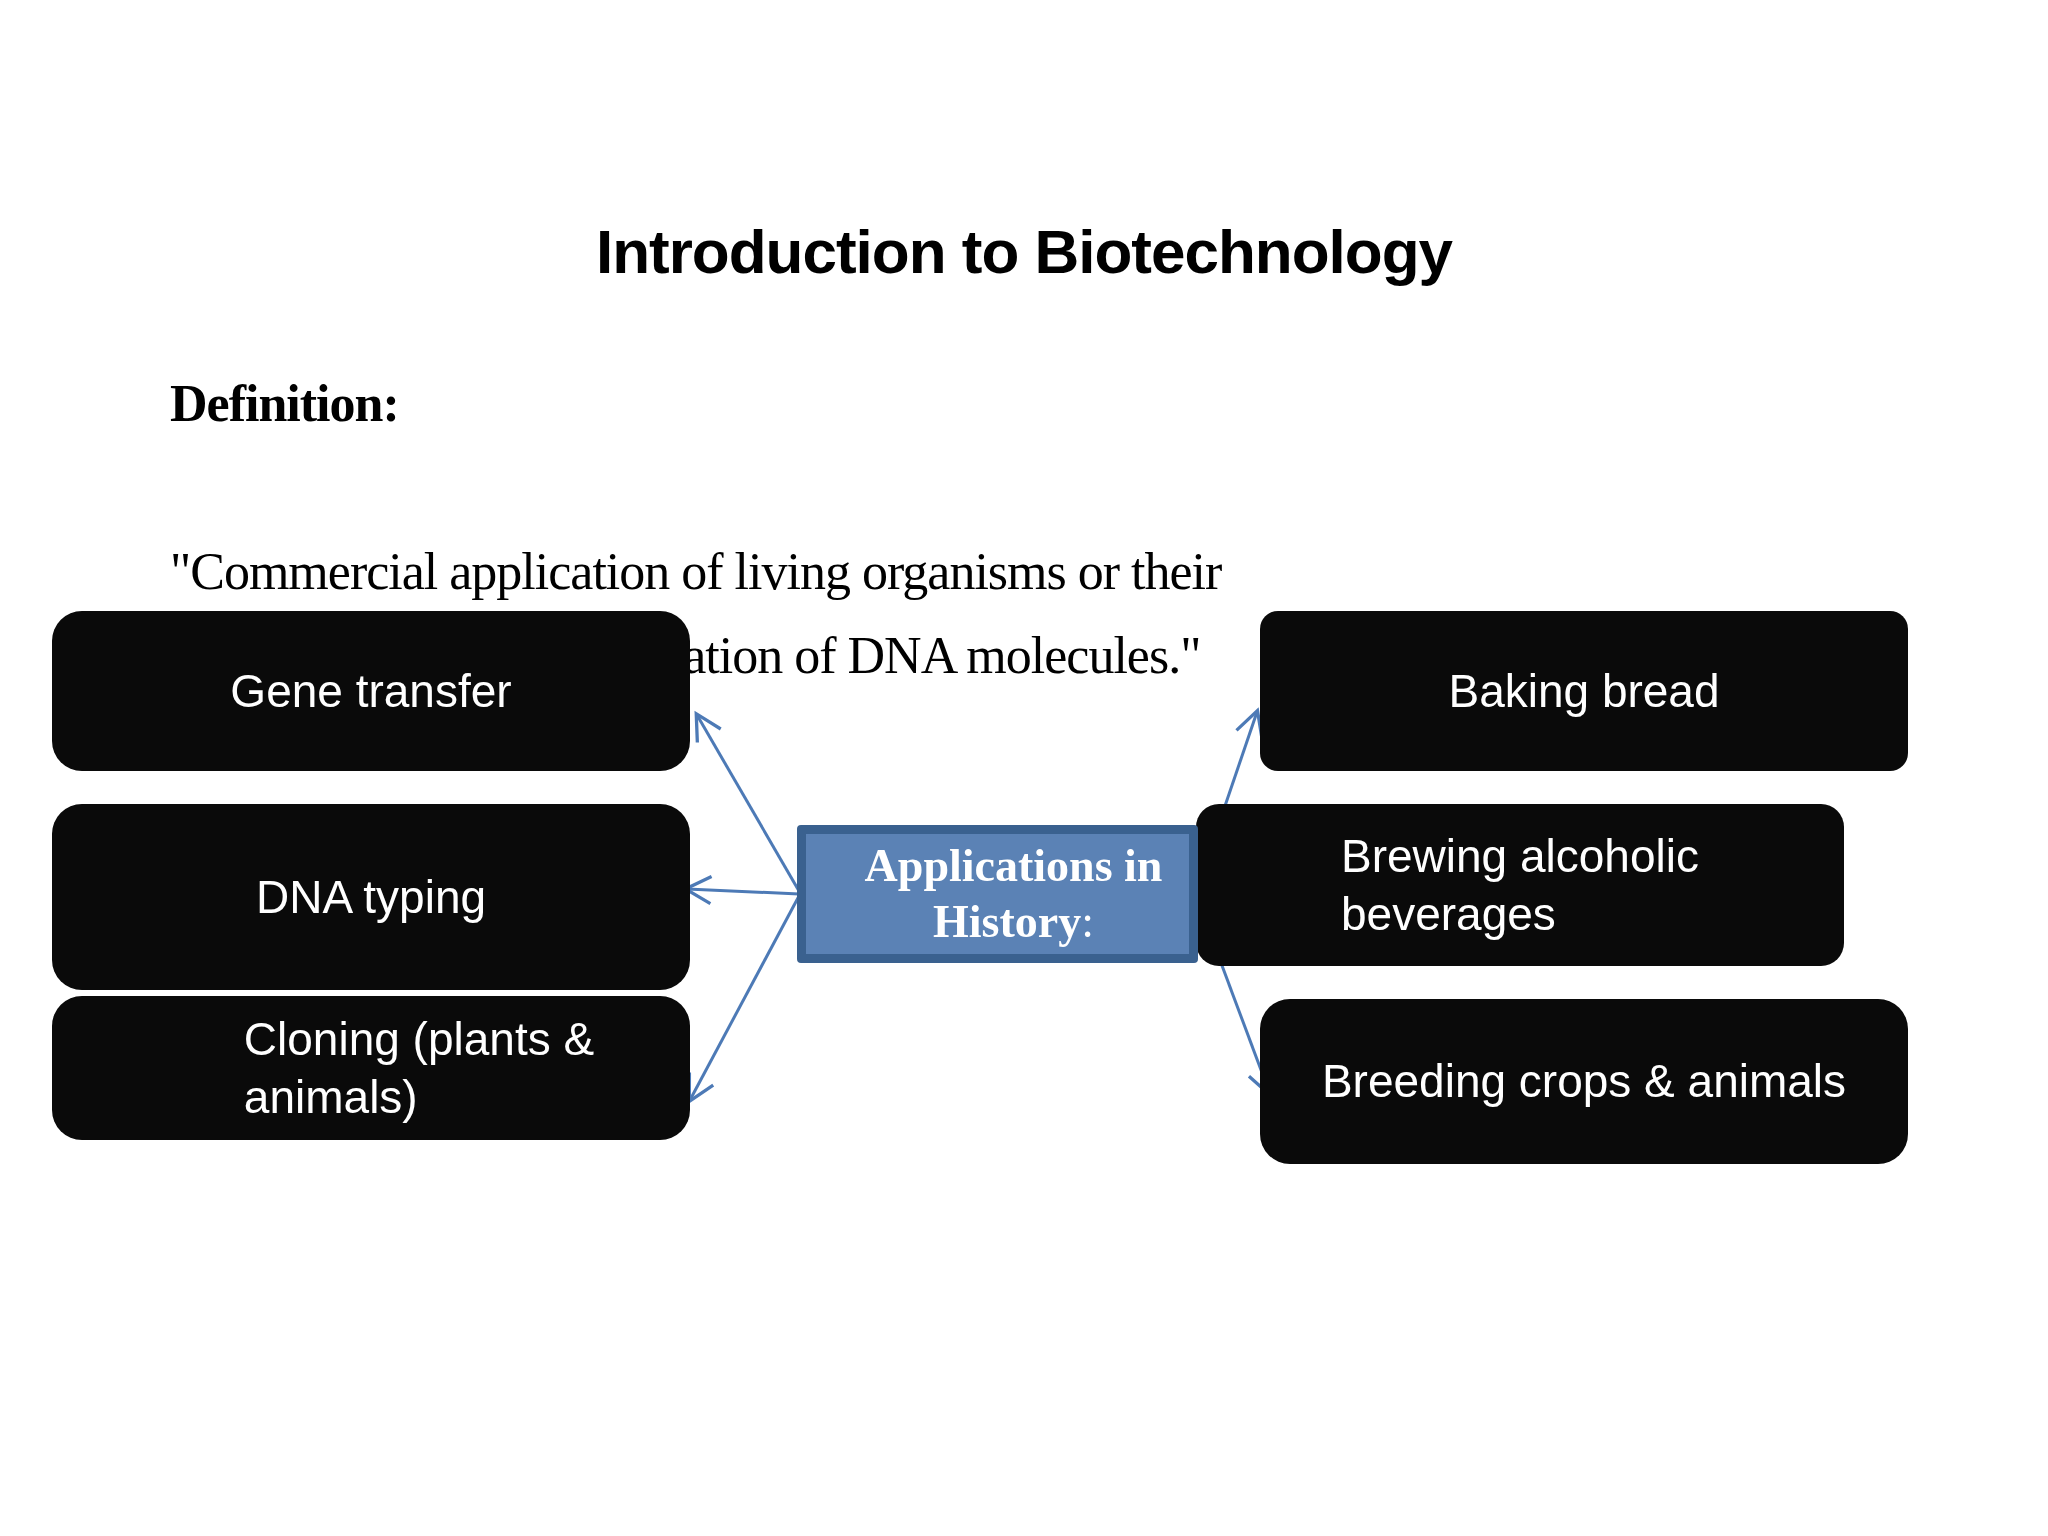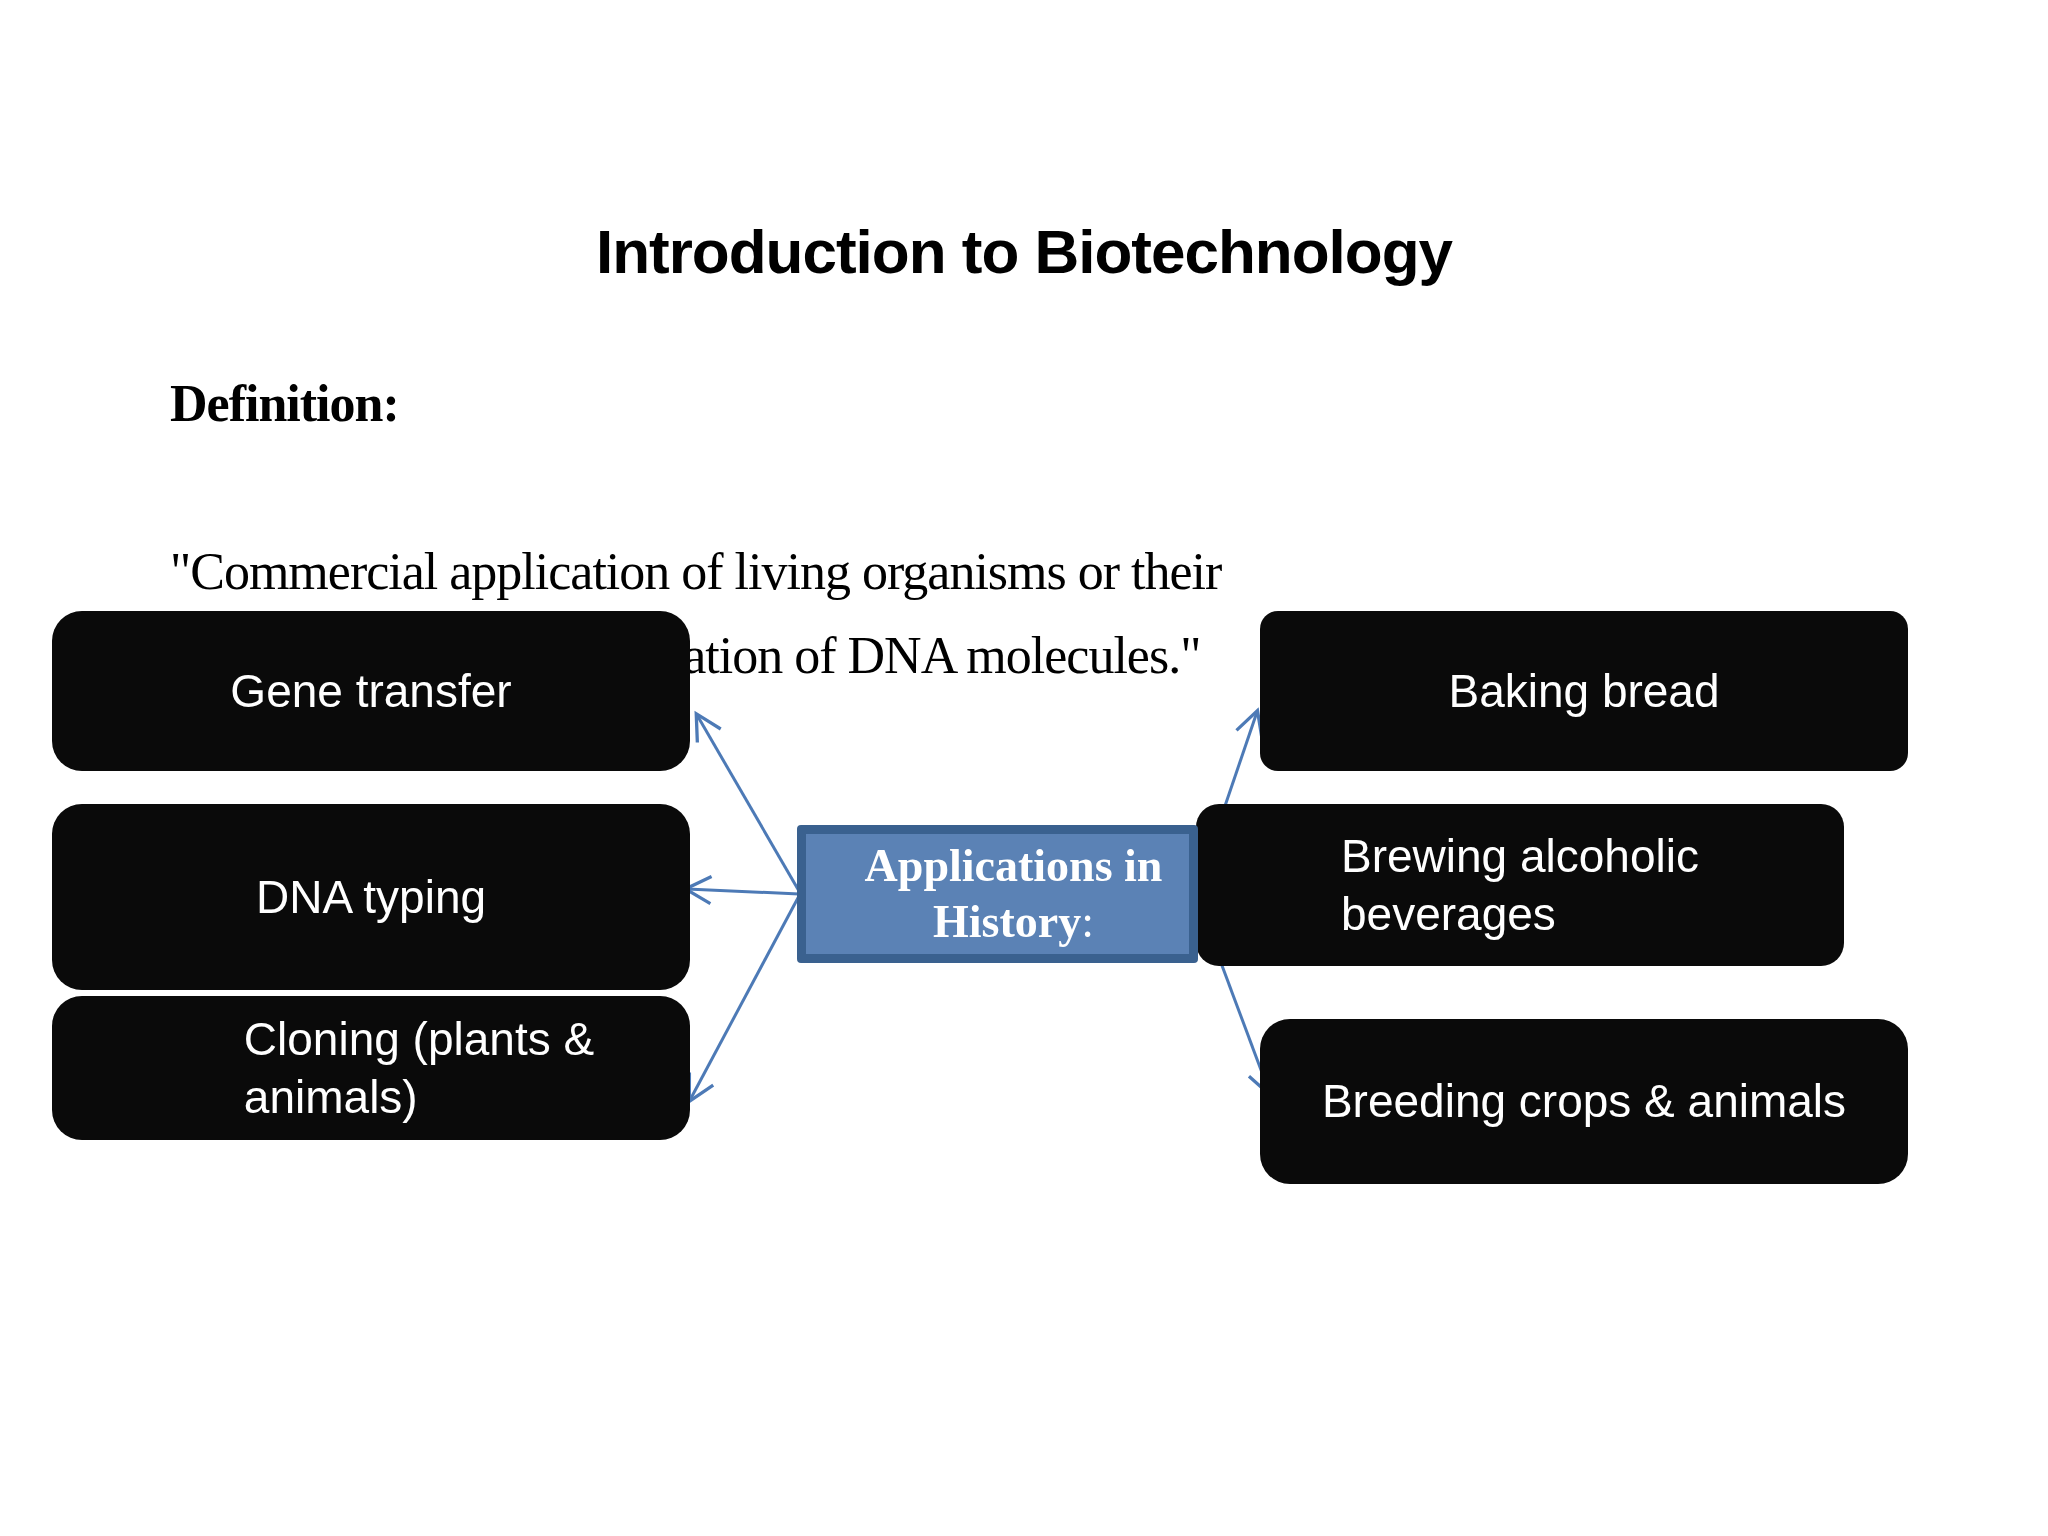--- a/index.html
+++ b/index.html
@@ -57,21 +57,21 @@
     line-height: 1.27;
     text-align: left;
     white-space: pre-line;
   }
   #node-cloning .node-label { transform: translateX(48px); }
   #node-gene     { left: 52px;   top: 611px; width: 638px; height: 160px; }
   #node-dna      { left: 52px;   top: 804px; width: 638px; height: 186px; }
   #node-cloning  { left: 52px;   top: 996px; width: 638px; height: 144px; }
   #node-baking   { left: 1260px; top: 611px; width: 648px; height: 160px; border-radius: 18px; }
   #node-brewing  { left: 1196px; top: 804px; width: 648px; height: 162px; border-radius: 23px; }
-  #node-breeding { left: 1260px; top: 999px; width: 648px; height: 165px; margin-top: 20px; }
+  #node-breeding { left: 1260px; top: 999px; width: 648px; height: 165px; }
   .center-node {
     position: absolute;
     left: 797px;
     top: 825px;
     width: 401px;
     height: 138px;
     box-sizing: border-box;
     background: var(--center-fill, #5b82b5);
     border: 9px solid var(--center-border, #3a618f);
     border-radius: 4px;

